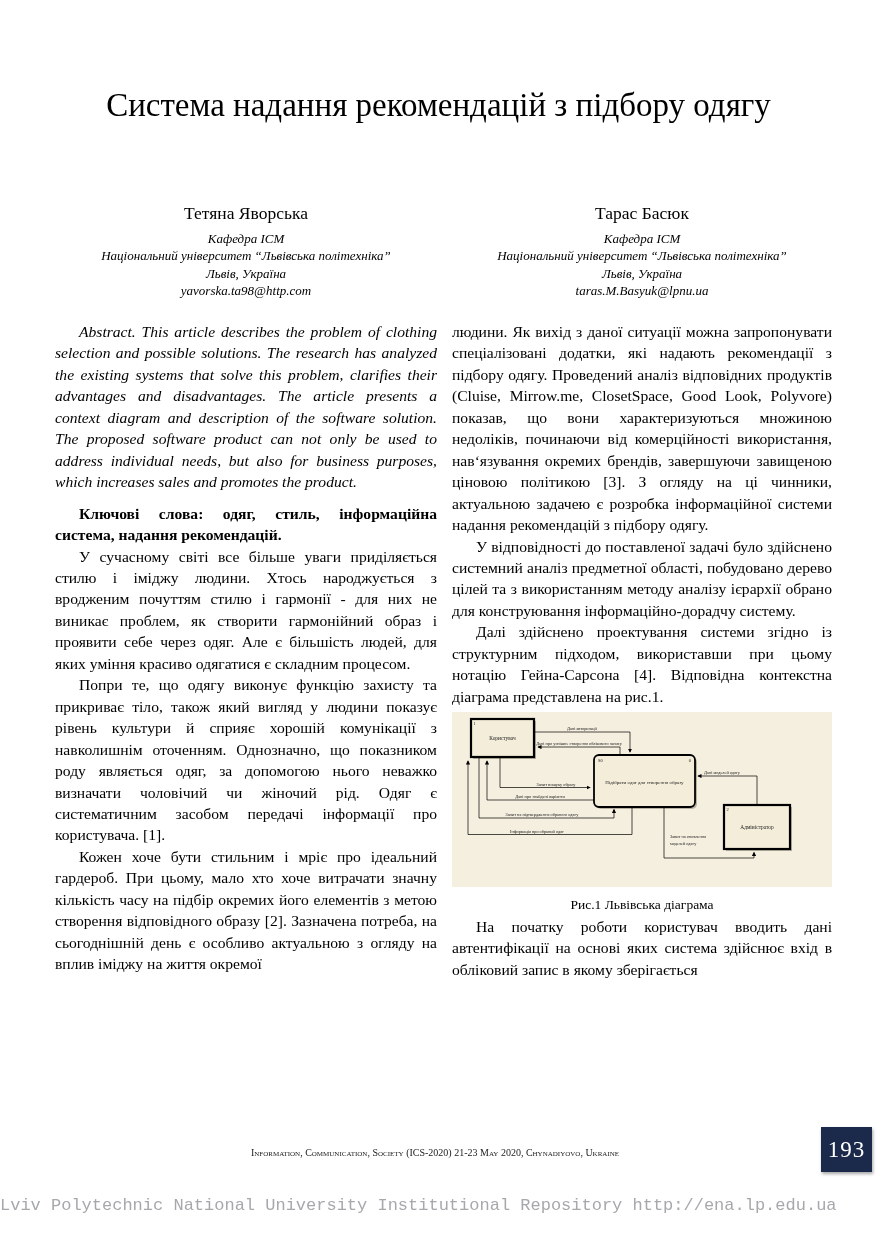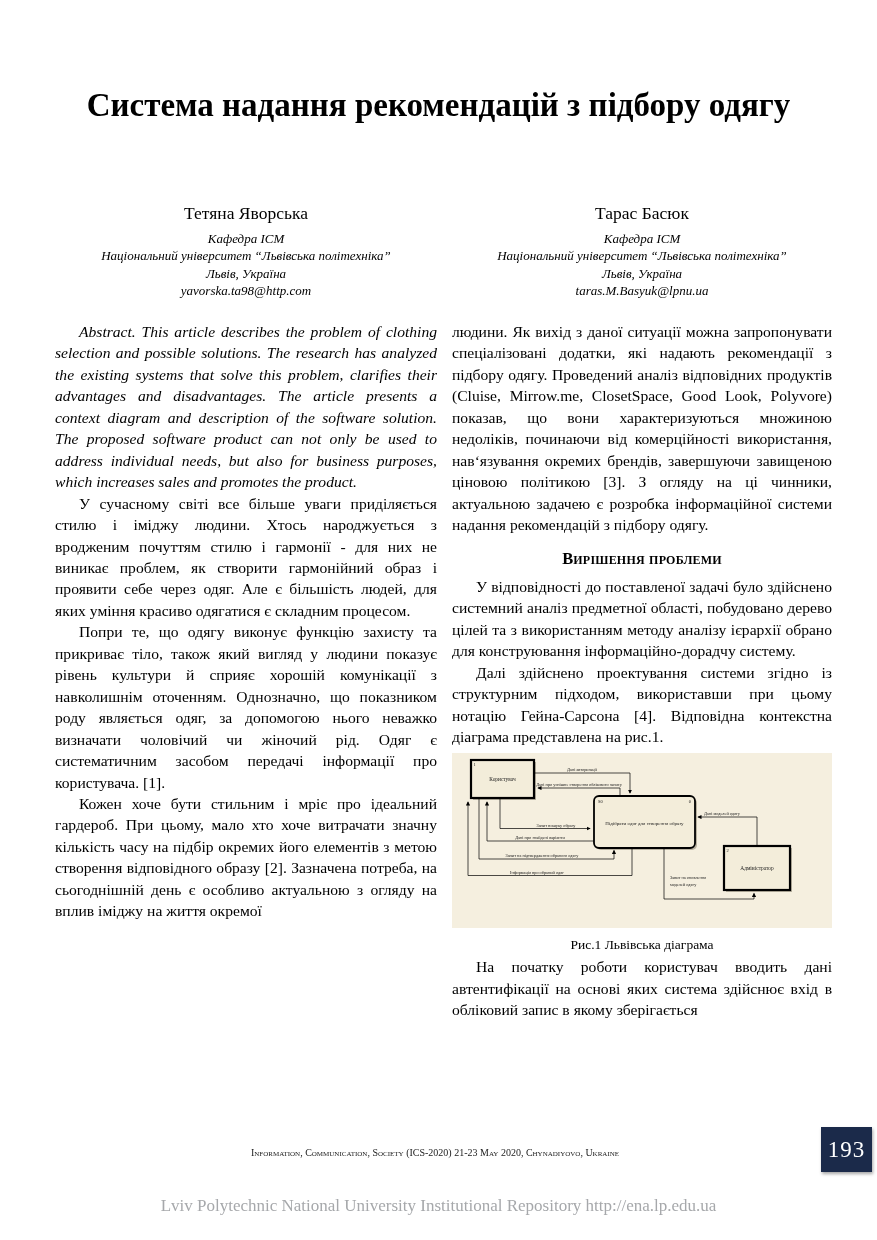--- a/index.html
+++ b/index.html
@@ -1,20 +1,20 @@
 <!DOCTYPE html>
 <html><head>
 <meta charset="utf-8">
 <style>
   html,body { margin:0; padding:0; background:#ffffff; }
   .page { position:relative; width:877px; height:1240px; background:#ffffff;
           font-family:"Liberation Serif", serif; color:#000; overflow:hidden; }
 
   .title { position:absolute; top:82px; left:58px; width:761px; margin:0;
-           text-align:center; font-size:33px; font-weight:bold; line-height:1.45; }
+           text-align:center; font-size:33px; font-weight:normal; line-height:1.45; }
 
   .author { position:absolute; top:203px; text-align:center; }
   .author-left  { left:55px;  width:382px; }
   .author-right { left:452px; width:380px; }
   .a-name { font-size:17.5px; margin-bottom:6px; }
   .a-line { font-style:italic; font-size:13px; line-height:17.4px; }
 
   .col { position:absolute; top:321px; font-size:15.6px; line-height:21.45px;
          text-align:justify; overflow:hidden; }
   .col-left  { left:55px;  width:382px; height:742px; }
@@ -33,22 +33,22 @@
   .caption { text-align:center; font-size:13.5px; line-height:19px; margin:2px 0 2px; }
 
   .conf-footer { position:absolute; top:1147px; left:55px; width:760px;
                  text-align:center; font-variant:small-caps; font-size:10px; color:#1a1a1a; }
 
   .page-badge { position:absolute; left:821px; top:1127px; width:51px; height:45px;
                 background:#1b2a4a; color:#ffffff; display:flex; align-items:center;
                 justify-content:center; font-size:23px; letter-spacing:1px;
                 box-shadow:1px 2px 3px rgba(0,0,0,0.35); }
 
-  .repo { position:absolute; top:1196px; left:0; width:877px; text-align:center;
-          color:#a6a8ab; font-family:Liberation Serif, serif; font-size:17px; }
+  .repo { position:absolute; top:1196px; left:0; width:877px; text-align:left;
+          color:#a6a8ab; font-family:Liberation Mono, monospace; font-size:17px; }
 
   svg text { font-family:"Liberation Serif", serif; fill:#1a1a1a; }
 </style>
 </head>
 <body>
 
 <div class="page">
 
   <h1 class="title">Система надання рекомендацій з підбору одягу</h1>
 
@@ -63,28 +63,28 @@
   <div class="author author-right">
     <div class="a-name">Тарас Басюк</div>
     <div class="a-line">Кафедра ІСМ</div>
     <div class="a-line">Національний університет “Львівська політехніка”</div>
     <div class="a-line">Львів, Україна</div>
     <div class="a-line">taras.M.Basyuk@lpnu.ua</div>
   </div>
 
   <div class="col col-left">
     <p class="abstract">Abstract. This article describes the problem of clothing selection and possible solutions. The research has analyzed the existing systems that solve this problem, clarifies their advantages and disadvantages. The article presents a context diagram and description of the software solution. The proposed software product can not only be used to address individual needs, but also for business purposes, which increases sales and promotes the product.</p>
+    <p class="keywords">Ключові слова: одяг, стиль, інформаційна система, надання рекомендацій.</p>
     <p class="indent">У сучасному світі все більше уваги приділяється стилю і іміджу людини. Хтось народжується з вродженим почуттям стилю і гармонії - для них не виникає проблем, як створити гармонійний образ і проявити себе через одяг. Але є більшість людей, для яких уміння красиво одягатися є складним процесом.</p>
     <p class="indent">Попри те, що одягу виконує функцію захисту та прикриває тіло, також який вигляд у людини показує рівень культури й сприяє хорошій комунікації з навколишнім оточенням. Однозначно, що показником роду являється одяг, за допомогою нього неважко визначати чоловічий чи жіночий рід. Одяг є систематичним засобом передачі інформації про користувача. [1].</p>
     <p class="indent">Кожен хоче бути стильним і мріє про ідеальний гардероб. При цьому, мало хто хоче витрачати значну кількість часу на підбір окремих його елементів з метою створення відповідного образу [2]. Зазначена потреба, на сьогоднішній день є особливо актуальною з огляду на вплив іміджу на життя окремої</p>
   </div>
 
   <div class="col col-right">
     <p>людини. Як вихід з даної ситуації можна запропонувати спеціалізовані додатки, які надають рекомендації з підбору одягу. Проведений аналіз відповідних продуктів (Cluise, Mirrow.me, ClosetSpace, Good Look, Polyvore) показав, що вони характеризуються множиною недоліків, починаючи від комерційності використання, нав‘язування окремих брендів, завершуючи завищеною ціновою політикою [3]. З огляду на ці чинники, актуальною задачею є розробка інформаційної системи надання рекомендацій з підбору одягу.</p>
-    <h2 class="sec">Вирішення проблеми</h2>
     <p class="indent">У відповідності до поставленої задачі було здійснено системний аналіз предметної області, побудовано дерево цілей та з використанням методу аналізу ієрархії обрано для конструювання інформаційно-дорадчу систему.</p>
     <p class="indent">Далі здійснено проектування системи згідно із структурним підходом, використавши при цьому нотацію Гейна-Сарсона [4]. Відповідна контекстна діаграма представлена на рис.1.</p>
 
     <figure>
       <svg class="fig-box" viewBox="0 0 380 175">
         <defs>
           <marker id="arr" markerWidth="7" markerHeight="7" refX="5" refY="3" orient="auto">
             <path d="M0,0 L6,3 L0,6 z" fill="#000"></path>
           </marker>
         </defs>

